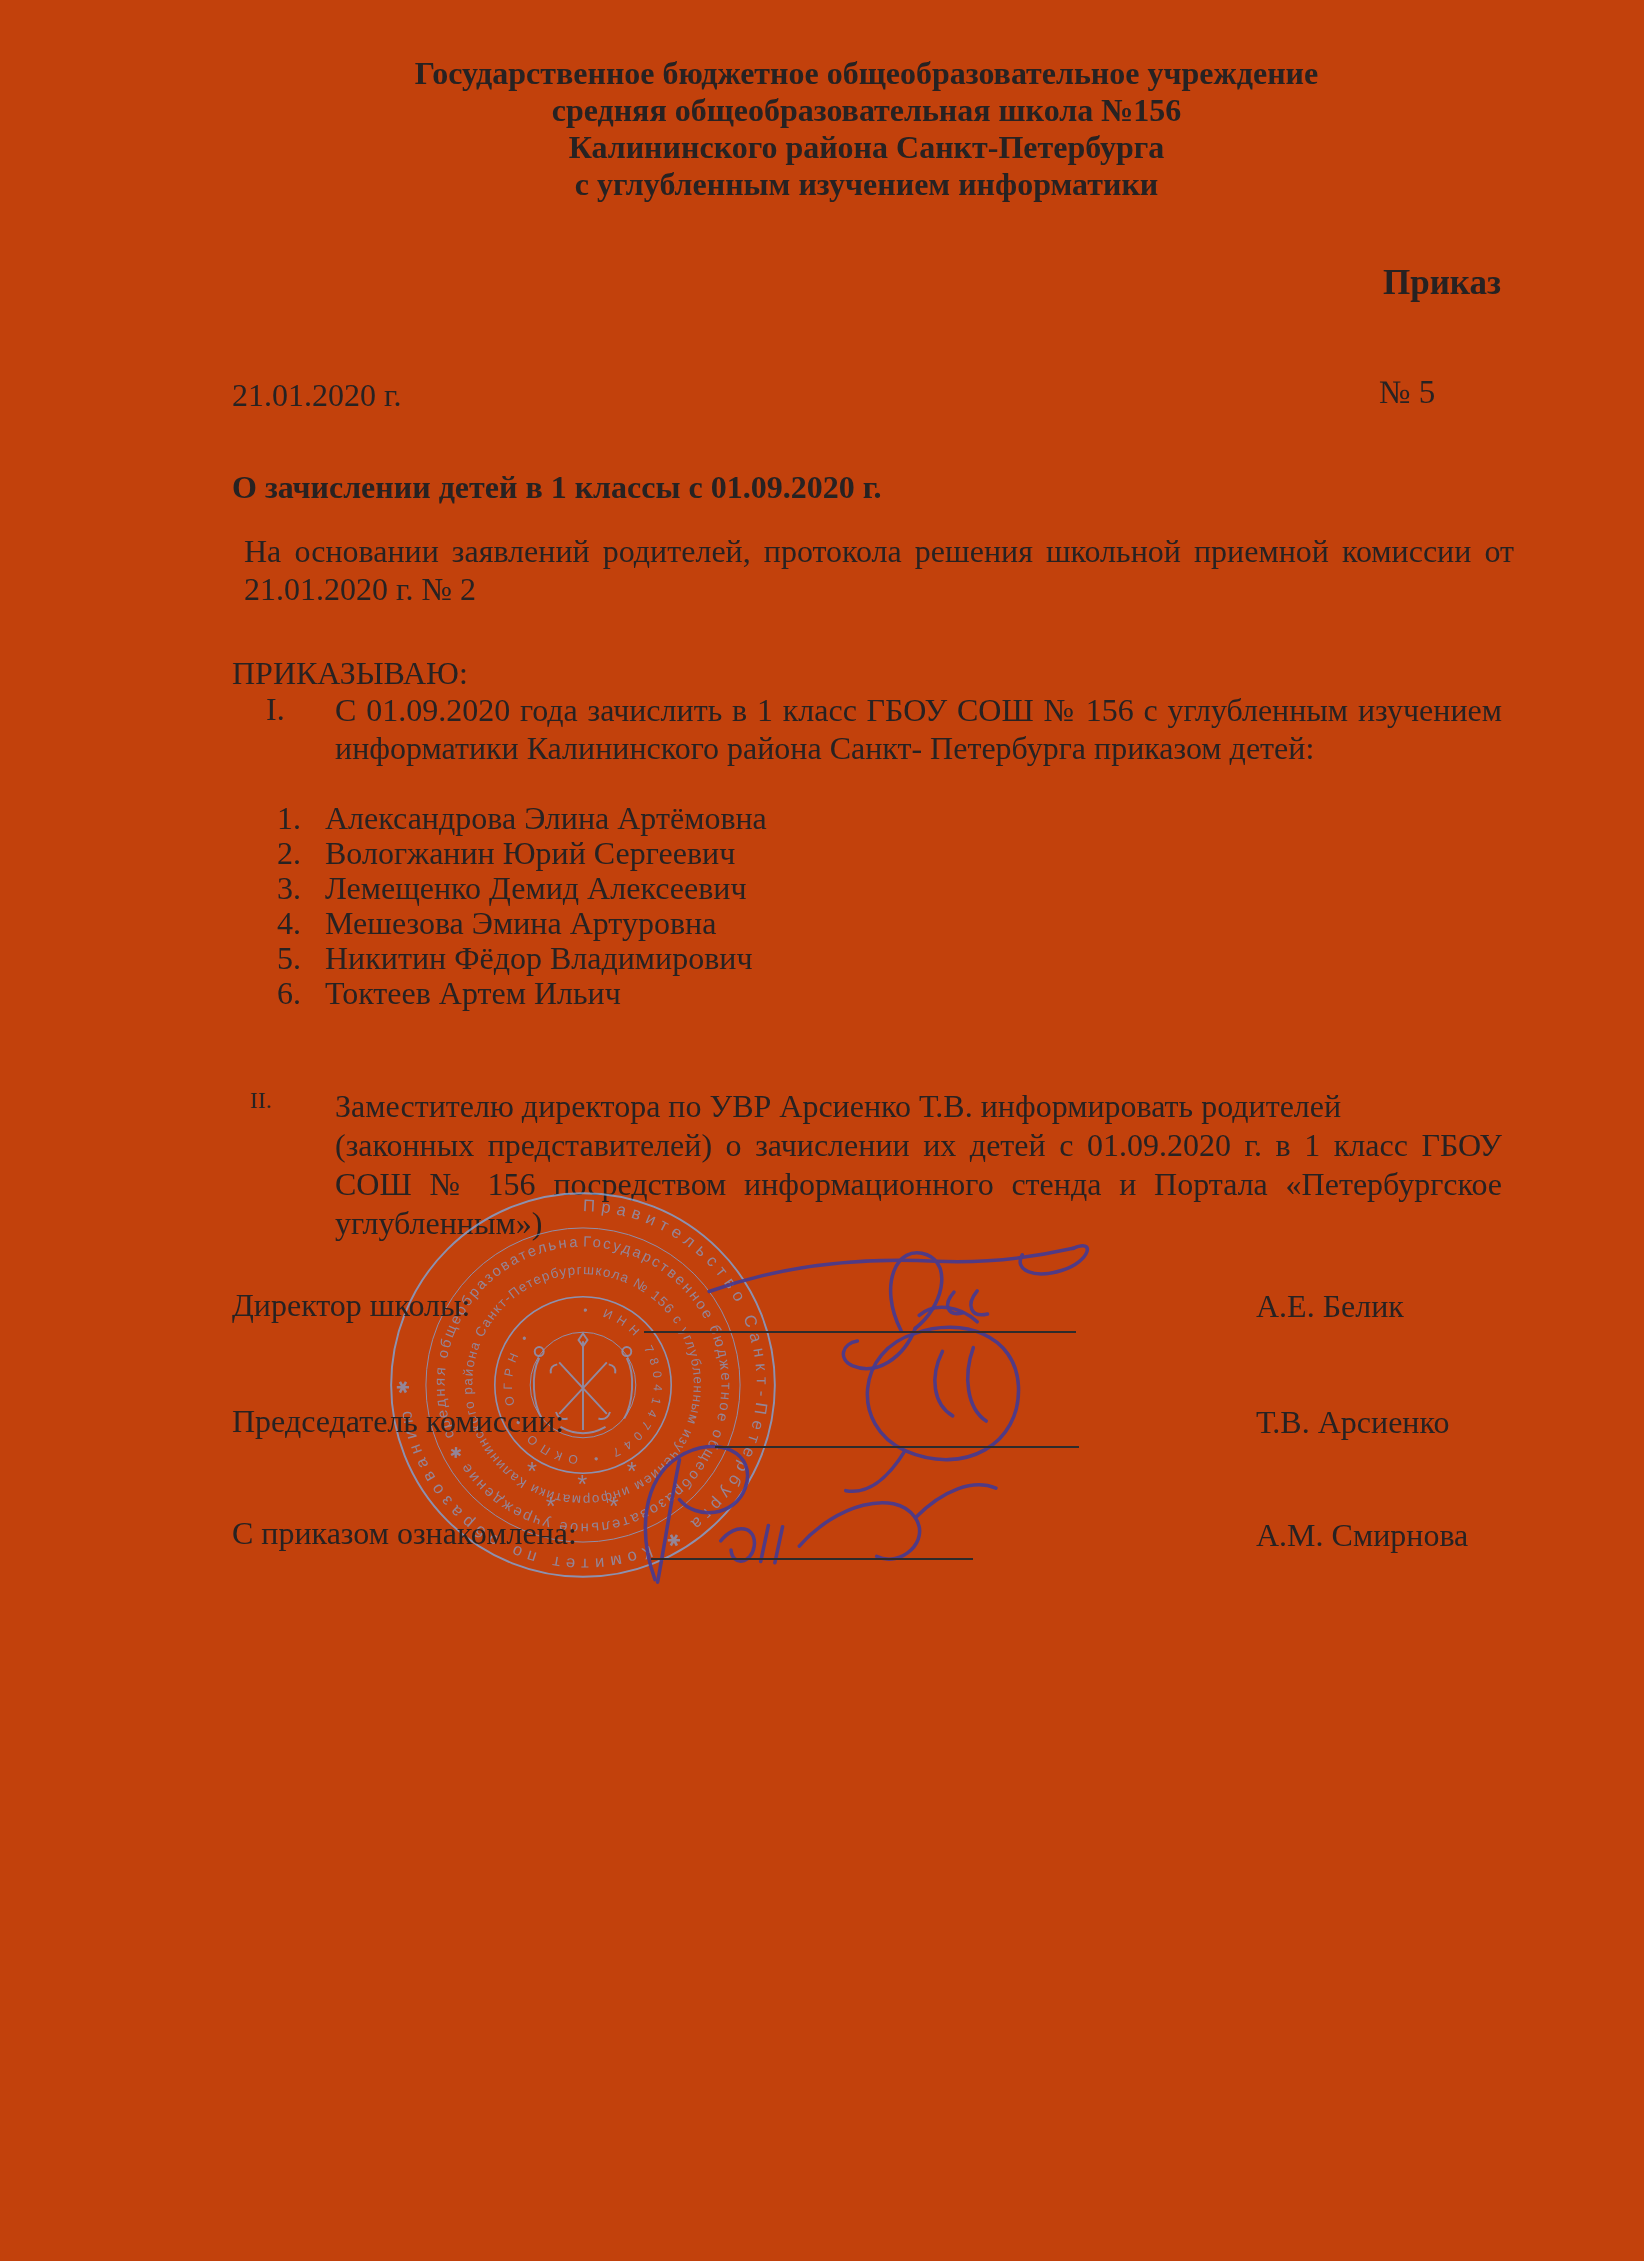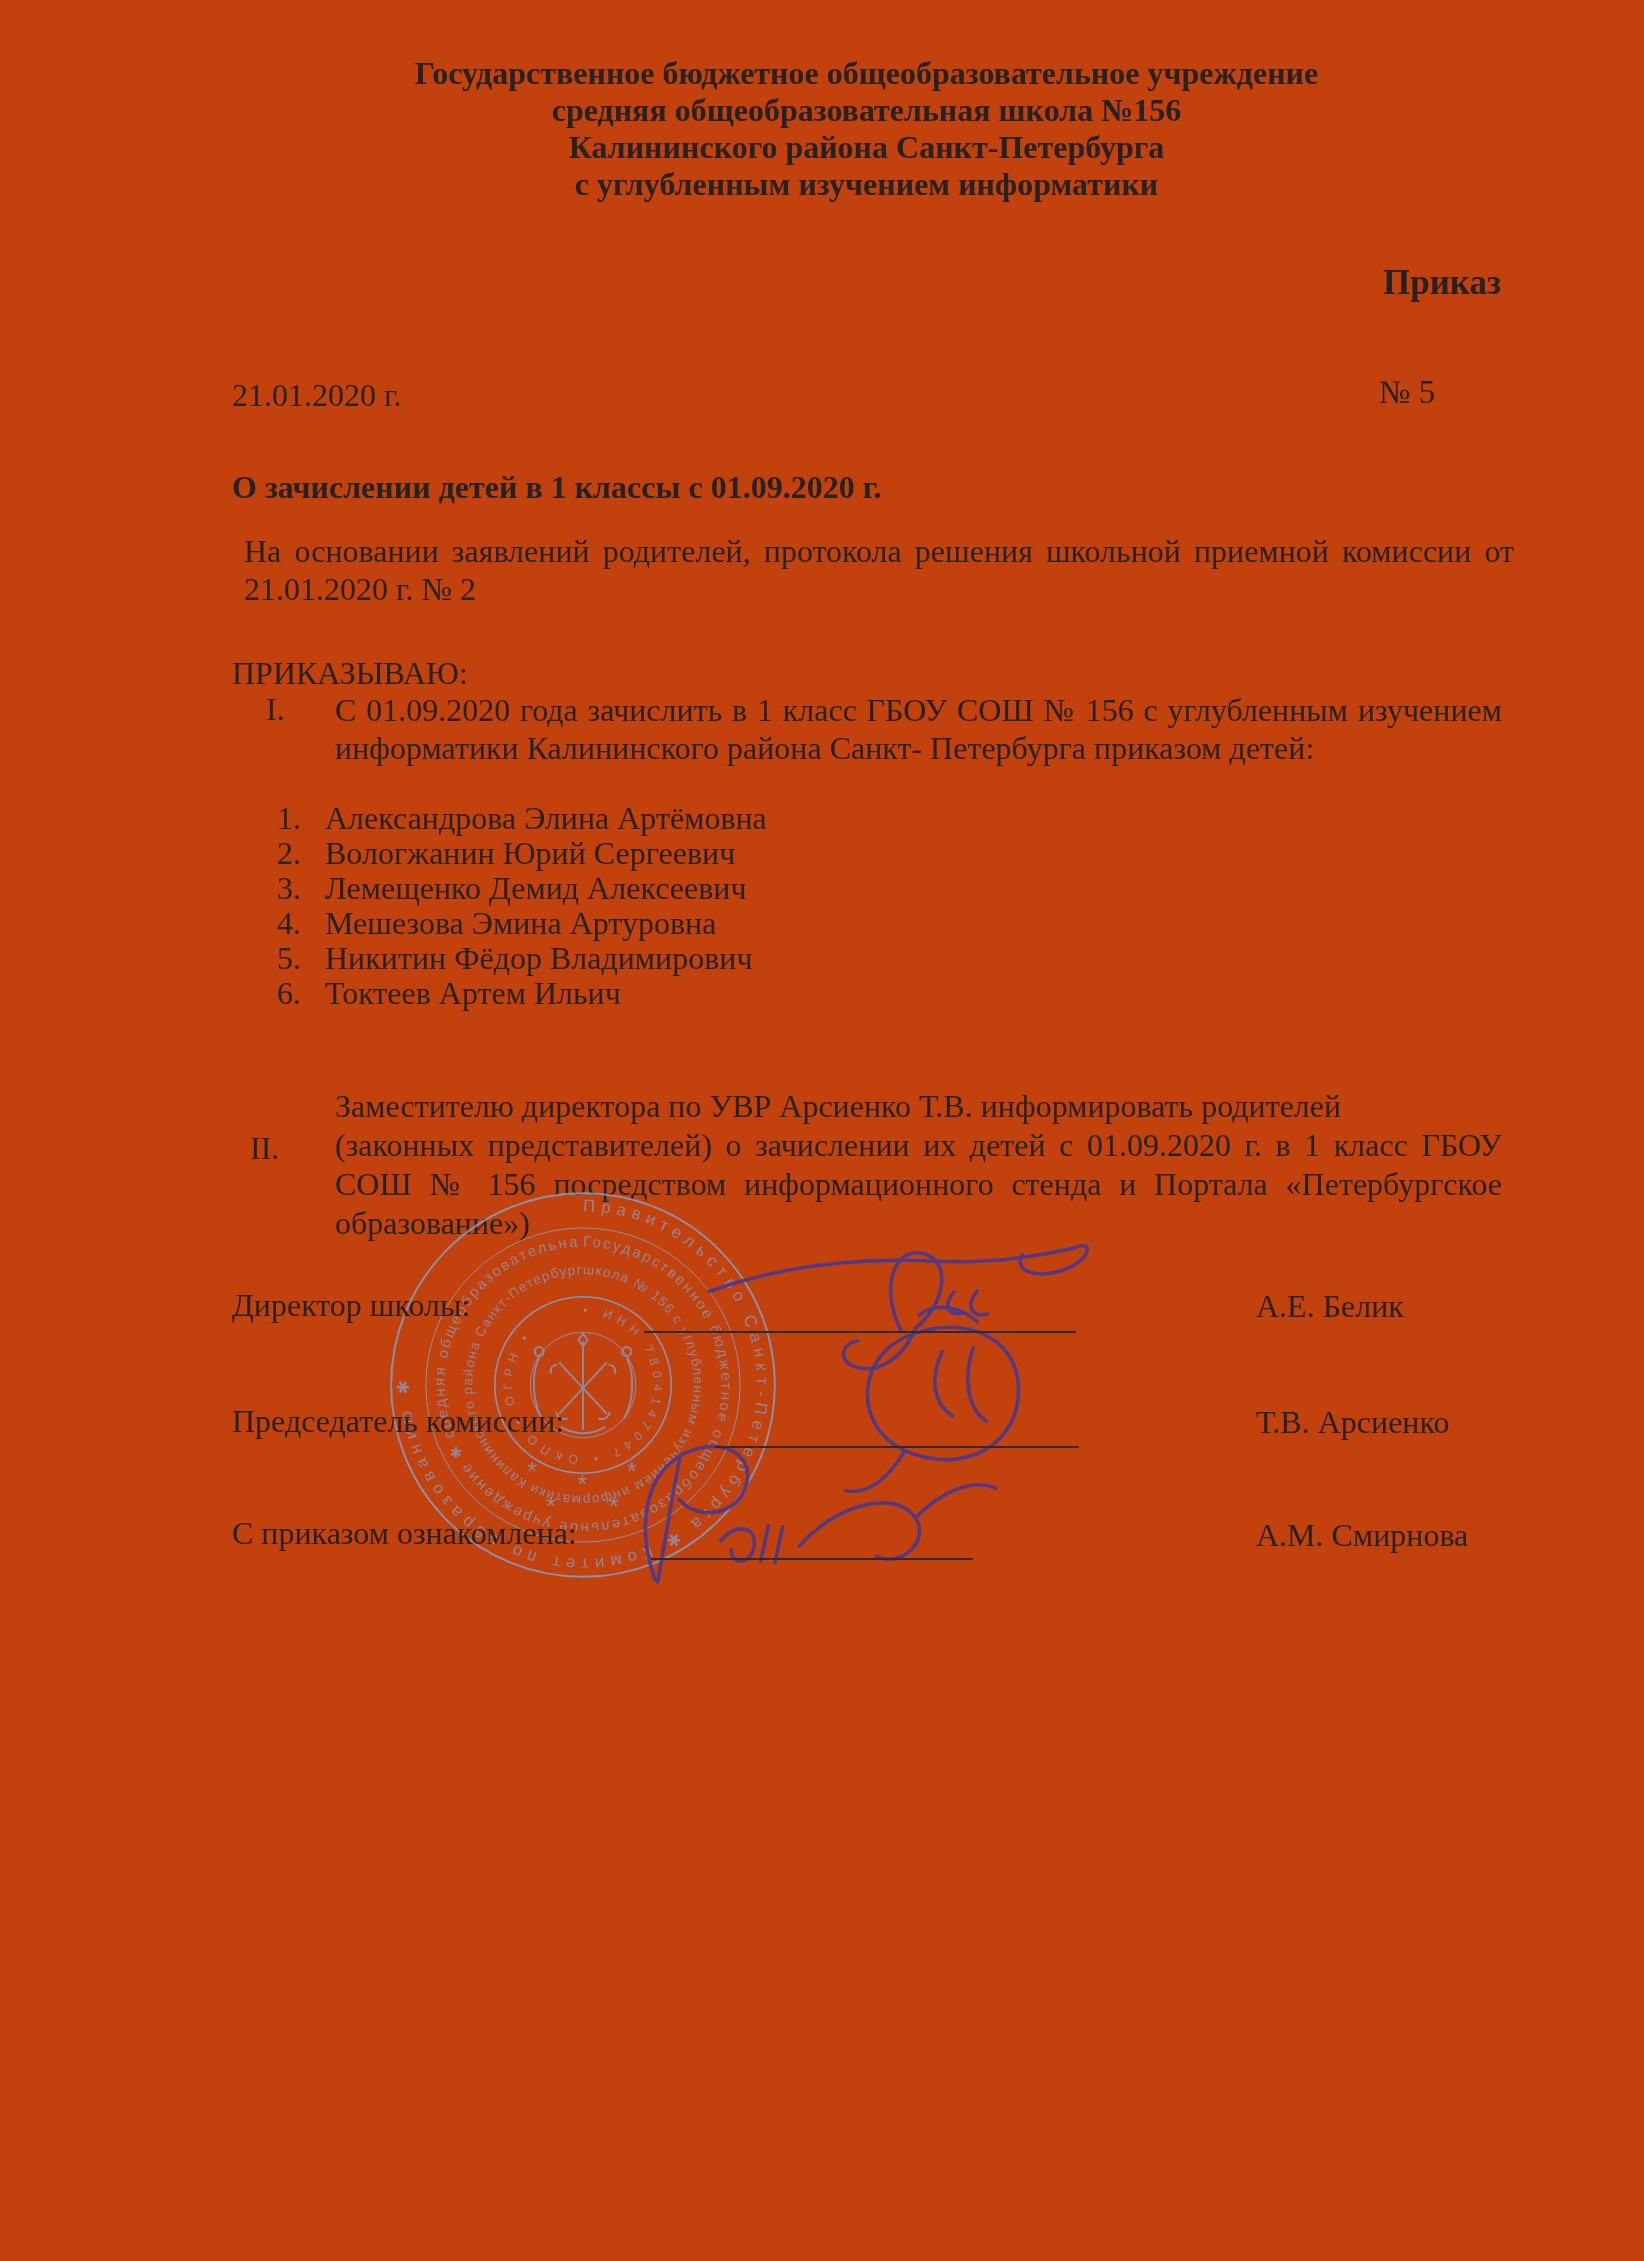--- a/index.html
+++ b/index.html
@@ -26,21 +26,21 @@
   .doc-date{left:232px;top:377px;font-size:32px;}
   .doc-number{left:1379px;top:374px;font-size:33px;}
   .subject{left:232px;top:469px;font-size:32px;font-weight:bold;}
   .basis{left:232px;top:532px;width:1270px;font-size:32px;line-height:38px;margin-left:12px;}
   .just{text-align:justify;text-align-last:justify;}
   .order-word{left:232px;top:655px;font-size:32px;}
   .roman-1{left:266px;top:691px;font-size:32px;}
   .item1-lines{left:335px;top:691px;width:1167px;font-size:32px;line-height:38px;}
   .children{left:277px;top:801px;font-size:32px;line-height:35px;}
   .child-num{display:inline-block;width:48px;}
-  .roman-2{left:250px;top:1087px;font-size:32px;margin-top:43px;}
+  .roman-2{left:250px;top:1087px;font-size:24px;}
   .item2-lines{left:335px;top:1087px;width:1167px;font-size:32px;line-height:39px;}
   .sig-label{font-size:32px;}
   .sig-name{font-size:32px;}
   .sig-line{border-bottom:2.6px solid #2e2b2b;height:0;}
   .lbl1{left:232px;top:1287px;}
   .lbl2{left:232px;top:1403px;}
   .lbl3{left:232px;top:1515px;}
   .line1{left:644px;top:1331px;width:432px;}
   .line2{left:715px;top:1446px;width:364px;}
   .line3{left:651px;top:1558px;width:322px;}
@@ -92,21 +92,21 @@
     <div><span class="child-num">4.</span><span>Мешезова Эмина Артуровна</span></div>
     <div><span class="child-num">5.</span><span>Никитин Фёдор Владимирович</span></div>
     <div><span class="child-num">6.</span><span>Токтеев Артем Ильич</span></div>
   </div>
 
   <div class="abs roman-2">II.</div>
   <div class="abs item2-lines">
     <div>Заместителю директора по УВР Арсиенко Т.В. информировать родителей</div>
     <div class="just">(законных представителей) о зачислении их детей с 01.09.2020 г. в 1 класс ГБОУ</div>
     <div class="just">СОШ № 156 посредством информационного стенда и Портала «Петербургское</div>
-    <div>образование»)</div>
+    <div>углубленным»)</div>
   </div>
 
   <svg class="abs stamp-svg" width="412" height="412" viewBox="0 0 640 640">
     <defs>
       <path id="ringOuter" d="M320 50 A270 270 0 1 1 319.9 50"></path>
       <path id="ringMiddle" d="M320 105 A215 215 0 1 1 319.9 105"></path>
       <path id="ringSchool" d="M320 148 A172 172 0 1 1 319.9 148"></path>
       <path id="ringInner" d="M320 210 A110 110 0 1 1 319.9 210"></path>
     </defs>
     <g opacity="0.8">

